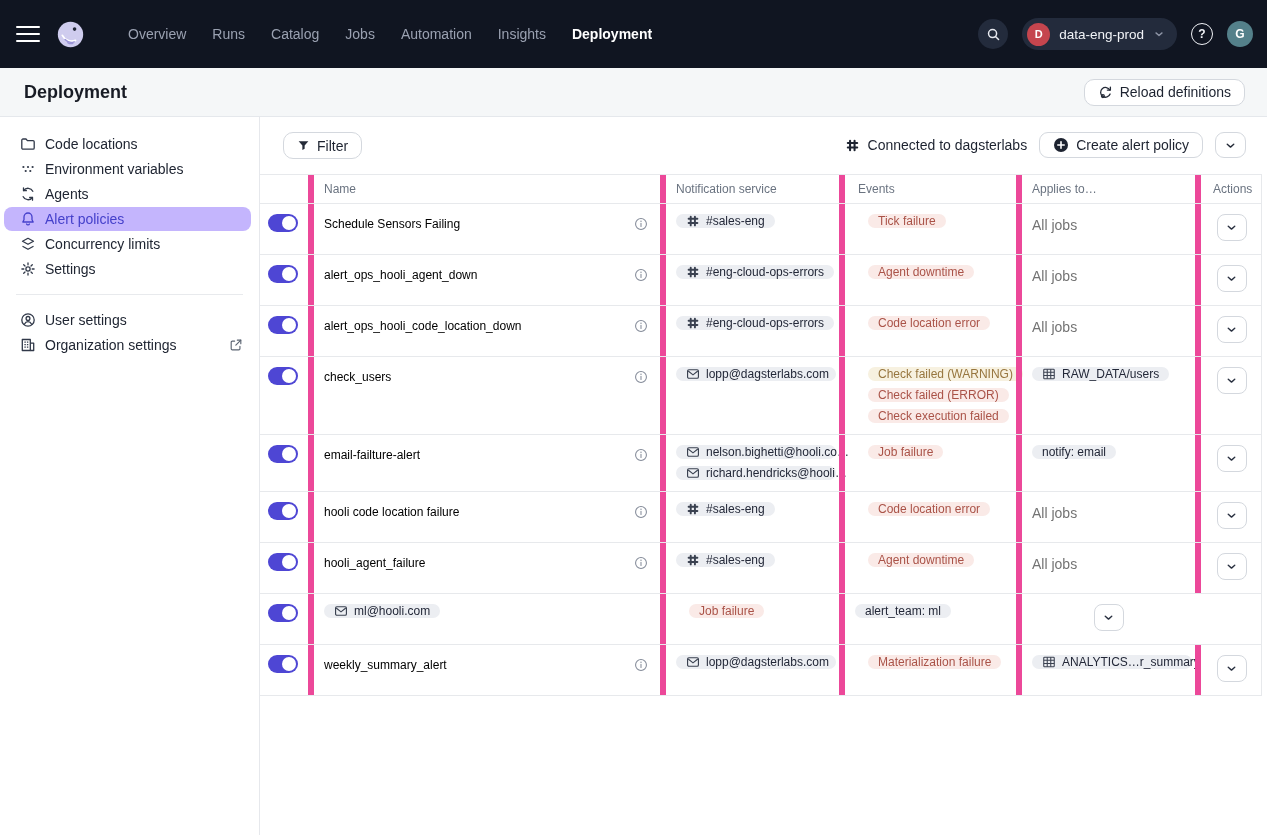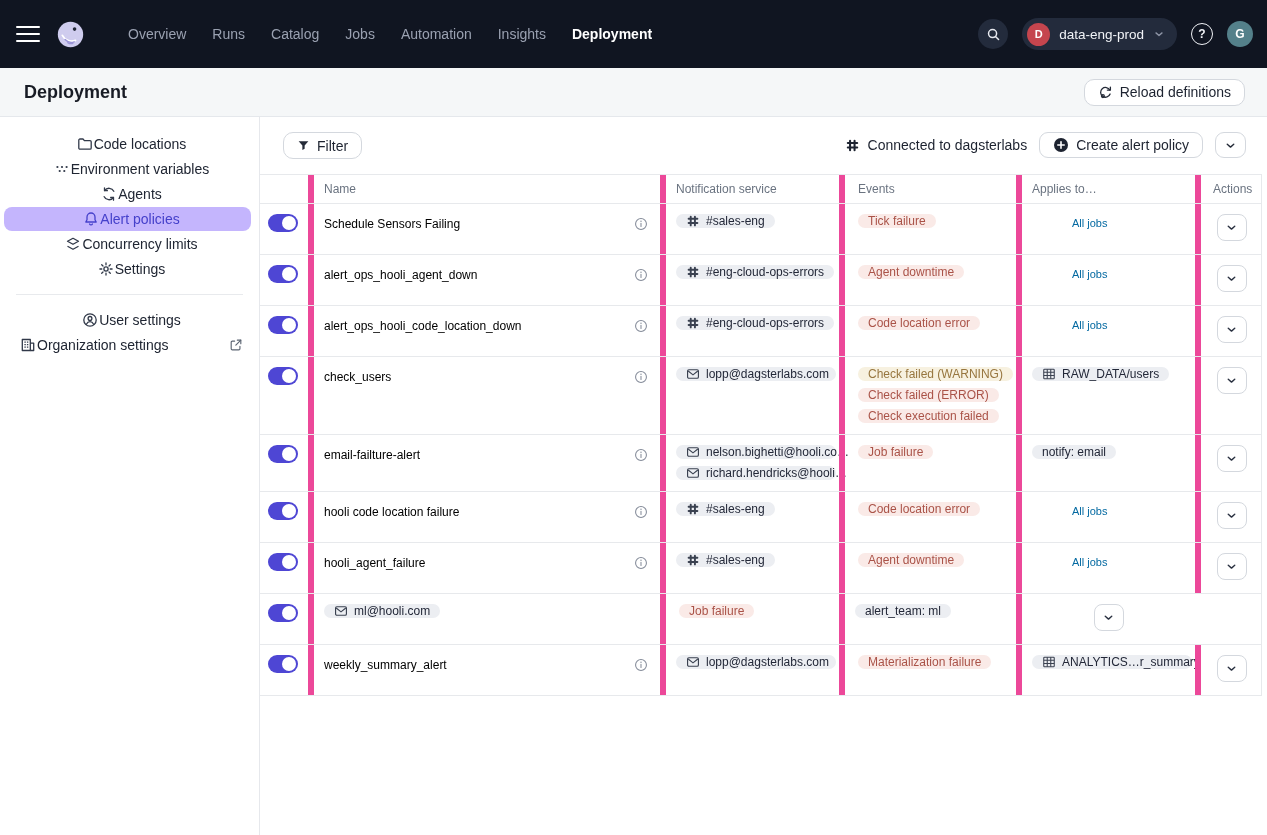--- a/index.html
+++ b/index.html
@@ -23,21 +23,21 @@
   .user-avatar { width:26px; height:26px; border-radius:50%; background:#54808a; color:#fff; font-size:12px; font-weight:600; display:flex; align-items:center; justify-content:center; cursor:pointer; }
 
   
   .page-header { height:49px; background:#f5f7f8; border-bottom:1px solid #e5e8ec; display:flex; align-items:center; padding:0 22px 0 24px; }
   .page-title { font-size:18px; font-weight:700; color:#181c25; }
   .page-header .spacer { flex:1; }
 
   
   .layout { display:flex; height:730px; }
   .sidebar { width:260px; border-right:1px solid #e6e8ec; padding-top:14px; flex:none; }
-  .side-item { display:flex; align-items:center; gap:1px; margin:1px 8px 1px 4px; padding:4px 8px 4px 16px; border-radius:8px; font-size:14px; color:#202633; cursor:pointer;justify-content:center; }
+  .side-item { display:flex; align-items:center; gap:9px; margin:1px 8px 1px 4px; padding:4px 8px 4px 16px; border-radius:8px; font-size:14px; color:#202633; cursor:pointer; }
   .side-item .ic { width:16px; height:16px; color:#313949; flex:none; display:flex; }
   .side-item.active { background:#c4b5fd; color:#4540cb; }
   .side-item.active .ic { color:#4540cb; }
   .side-item .ext { margin-left:auto; color:#5b6472; display:flex; }
   .side-divider { height:1px; background:#e8eaed; margin:13px 16px; }
 
   
   .main { flex:1; }
   .toolbar { display:flex; align-items:flex-start; padding:15px 21px 15px 23px; }
   .btn { display:inline-flex; align-items:center; gap:7px; background:#fff; border:1px solid #d4d8de; border-radius:10px; height:27px; padding:0 13px; font-size:14px; color:#1d2330; cursor:pointer; font-family:inherit; }
@@ -54,28 +54,28 @@
   .t-head { border-top:1px solid #e7e9ec; }
   .cell { border-left:none; }
   .cell + .cell { border-left:6px solid #ec4899; }
   .h-cell { font-size:12px; color:#6a7380; padding:7px 0 7px 10px; }
   .h-cell.ev { padding-left:13px; }
   .c-toggle { padding:10px 0 0 8px; }
   .c-name { padding:13px 12px 11px 10px; display:flex; align-items:flex-start; }
   .row-name { font-size:12px; color:#000000; }
   .c-name .info { margin-left:auto; color:#848b99; display:flex; cursor:pointer; }
   .c-stack { padding:10px 8px 11px 10px; display:flex; flex-direction:column; gap:7px; align-items:flex-start; min-height:50px; }
-  .c-stack.ev { padding-left:13px; }
+  .c-stack.ev { padding-left:23px; }
   .badge { display:inline-flex; align-items:center; gap:6px; height:14px; padding:0 10px; border-radius:12px; font-size:12px; white-space:nowrap; max-width:160px; }
   .badge .ic { display:flex; flex:none; }
   .badge-gray { background:#eceef2; color:#232838; }
   .badge-gray .ic { color:#3a4150; }
   .tone-red { background:#faeae7; color:#aa5348; }
   .tone-yellow { background:#f7f1e0; color:#97763f; }
-  .applies-plain { font-size:11px; color:#0369a1; margin-top:3px;margin-left:40px; }
+  .applies-plain { font-size:14px; color:#737373; margin-top:3px; }
   .c-actions { padding:10px 0 0 0; display:flex; justify-content:center; }
   .action-btn { width:30px; height:27px; border:1px solid #d4d8de; border-radius:8px; background:#fff; display:flex; align-items:center; justify-content:center; color:#2a3140; cursor:pointer; }
 
   .toggle { width:30px; height:18px; border-radius:9px; background:#4e46d4; position:relative; cursor:pointer; }
   .toggle::after { content:""; position:absolute; top:2px; right:2px; width:14px; height:14px; border-radius:50%; background:#fff; }
 
   svg { display:block; }
 </style>
 </head>
 <body>

